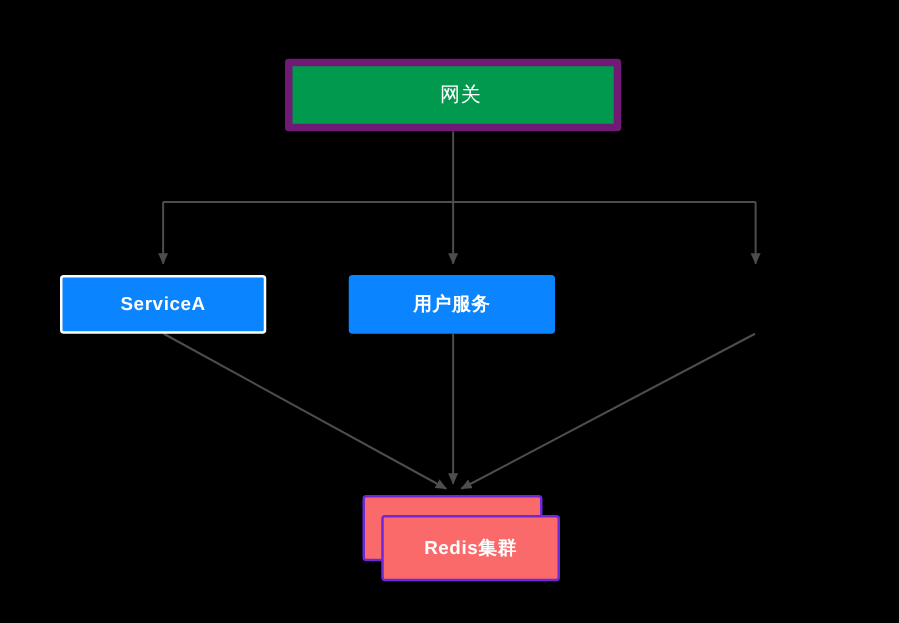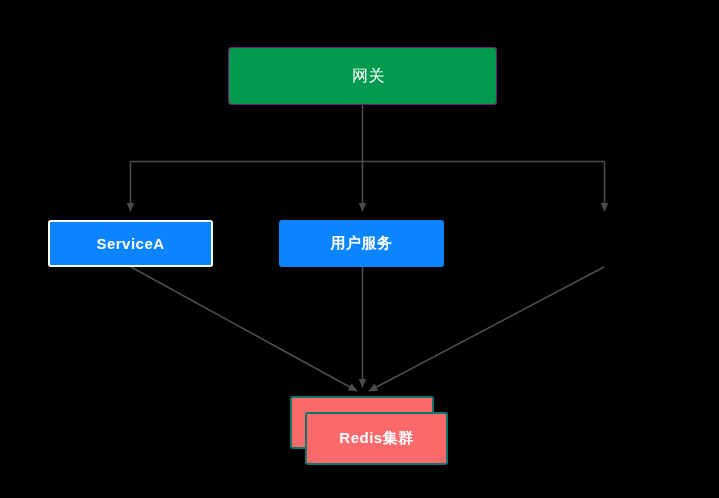--- a/index.html
+++ b/index.html
@@ -34,21 +34,21 @@
     letter-spacing: 0.5px;
     white-space: nowrap;
     user-select: none;
   }
   .node-gateway {
     left: 228px;
     top: 47px;
     width: 269px;
     height: 58px;
     background: #00994d;
-    border: 1px solid #701a75;
+    border: 6px solid #701a75;
     font-size: 16px;
     font-weight: normal;
     z-index: 3;
     padding-left: 12px;
   }
   .node-service {
     width: 165px;
     height: 47px;
     background: #0a84ff;
     font-size: 15px;
@@ -56,21 +56,21 @@
   }
   .node-service.bordered {
     border: 2px solid #ffffff;
   }
   .node-service-a { left: 48px; top: 220px; }
   .node-service-user { left: 279px; top: 220px; }
   .node-service-b { left: 521px; top: 220px; }
 
   .node-redis {
     background: #fa6a6a;
-    border: 2px solid #0f766e;
+    border: 2px solid #6d28d9;
     font-size: 15px;
   }
   .node-redis-back {
     left: 290px;
     top: 396px;
     width: 144px;
     height: 53px;
     z-index: 3;
   }
   .node-redis-front {

